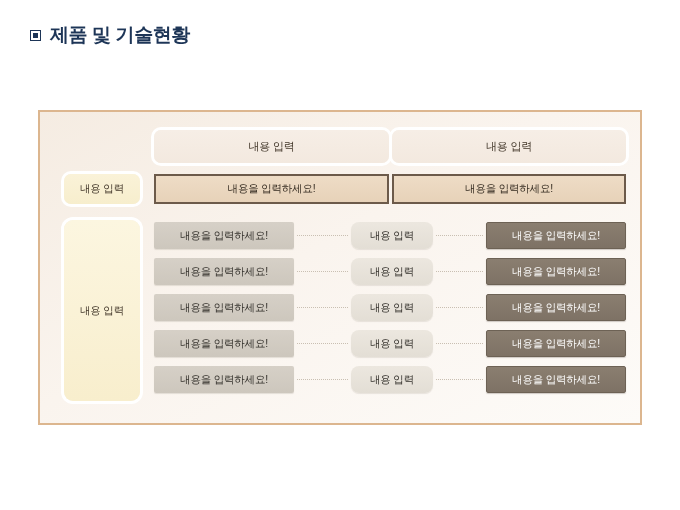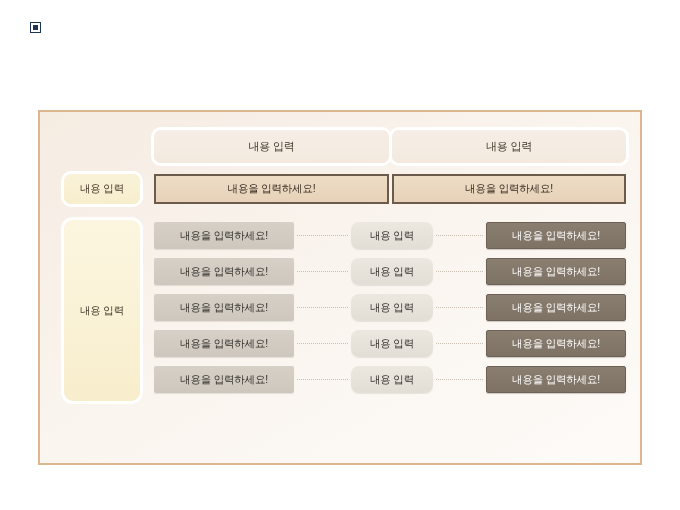--- a/index.html
+++ b/index.html
@@ -27,21 +27,21 @@
     background:#1d3557;
   }
   #slide-title .title-text{
     font-size:19px;font-weight:bold;color:#1d3557;
     letter-spacing:-0.4px;white-space:nowrap;
   }
 
   
   #diagram-frame{
     position:absolute;left:38px;top:110px;
-    width:604px;height:355px;
+    width:604px;height:315px;
     box-sizing:border-box;
     border:2px solid #dcb68f;
     background:linear-gradient(150deg,#f5ece2 0%,#faf4ee 45%,#fdfbf8 100%);
   }
 
   
   .bx{
     position:absolute;box-sizing:border-box;
     display:flex;align-items:center;justify-content:center;
     font-size:10.5px;color:#3a3026;white-space:nowrap;
@@ -120,20 +120,21 @@
     border-top:1px dotted #c9bfb2;
   }
   .conn-1{left:143px;width:51px;}
   .conn-2{left:282px;width:47px;}
 </style>
 </head>
 <body>
 
 <div id="slide-title">
   <span class="bullet-icon"></span>
+  <span class="title-text">제품 및 기술현황</span>
 </div>
 
 <div id="diagram-frame">
 
   <div class="bx hdr" id="header-left">내용 입력</div>
   <div class="bx hdr" id="header-right">내용 입력</div>
 
   <div class="bx r2" id="row2-label">내용 입력</div>
   <div class="bx r2 r2-main" id="row2-box-1">내용을 입력하세요!</div>
   <div class="bx r2 r2-main" id="row2-box-2">내용을 입력하세요!</div>

